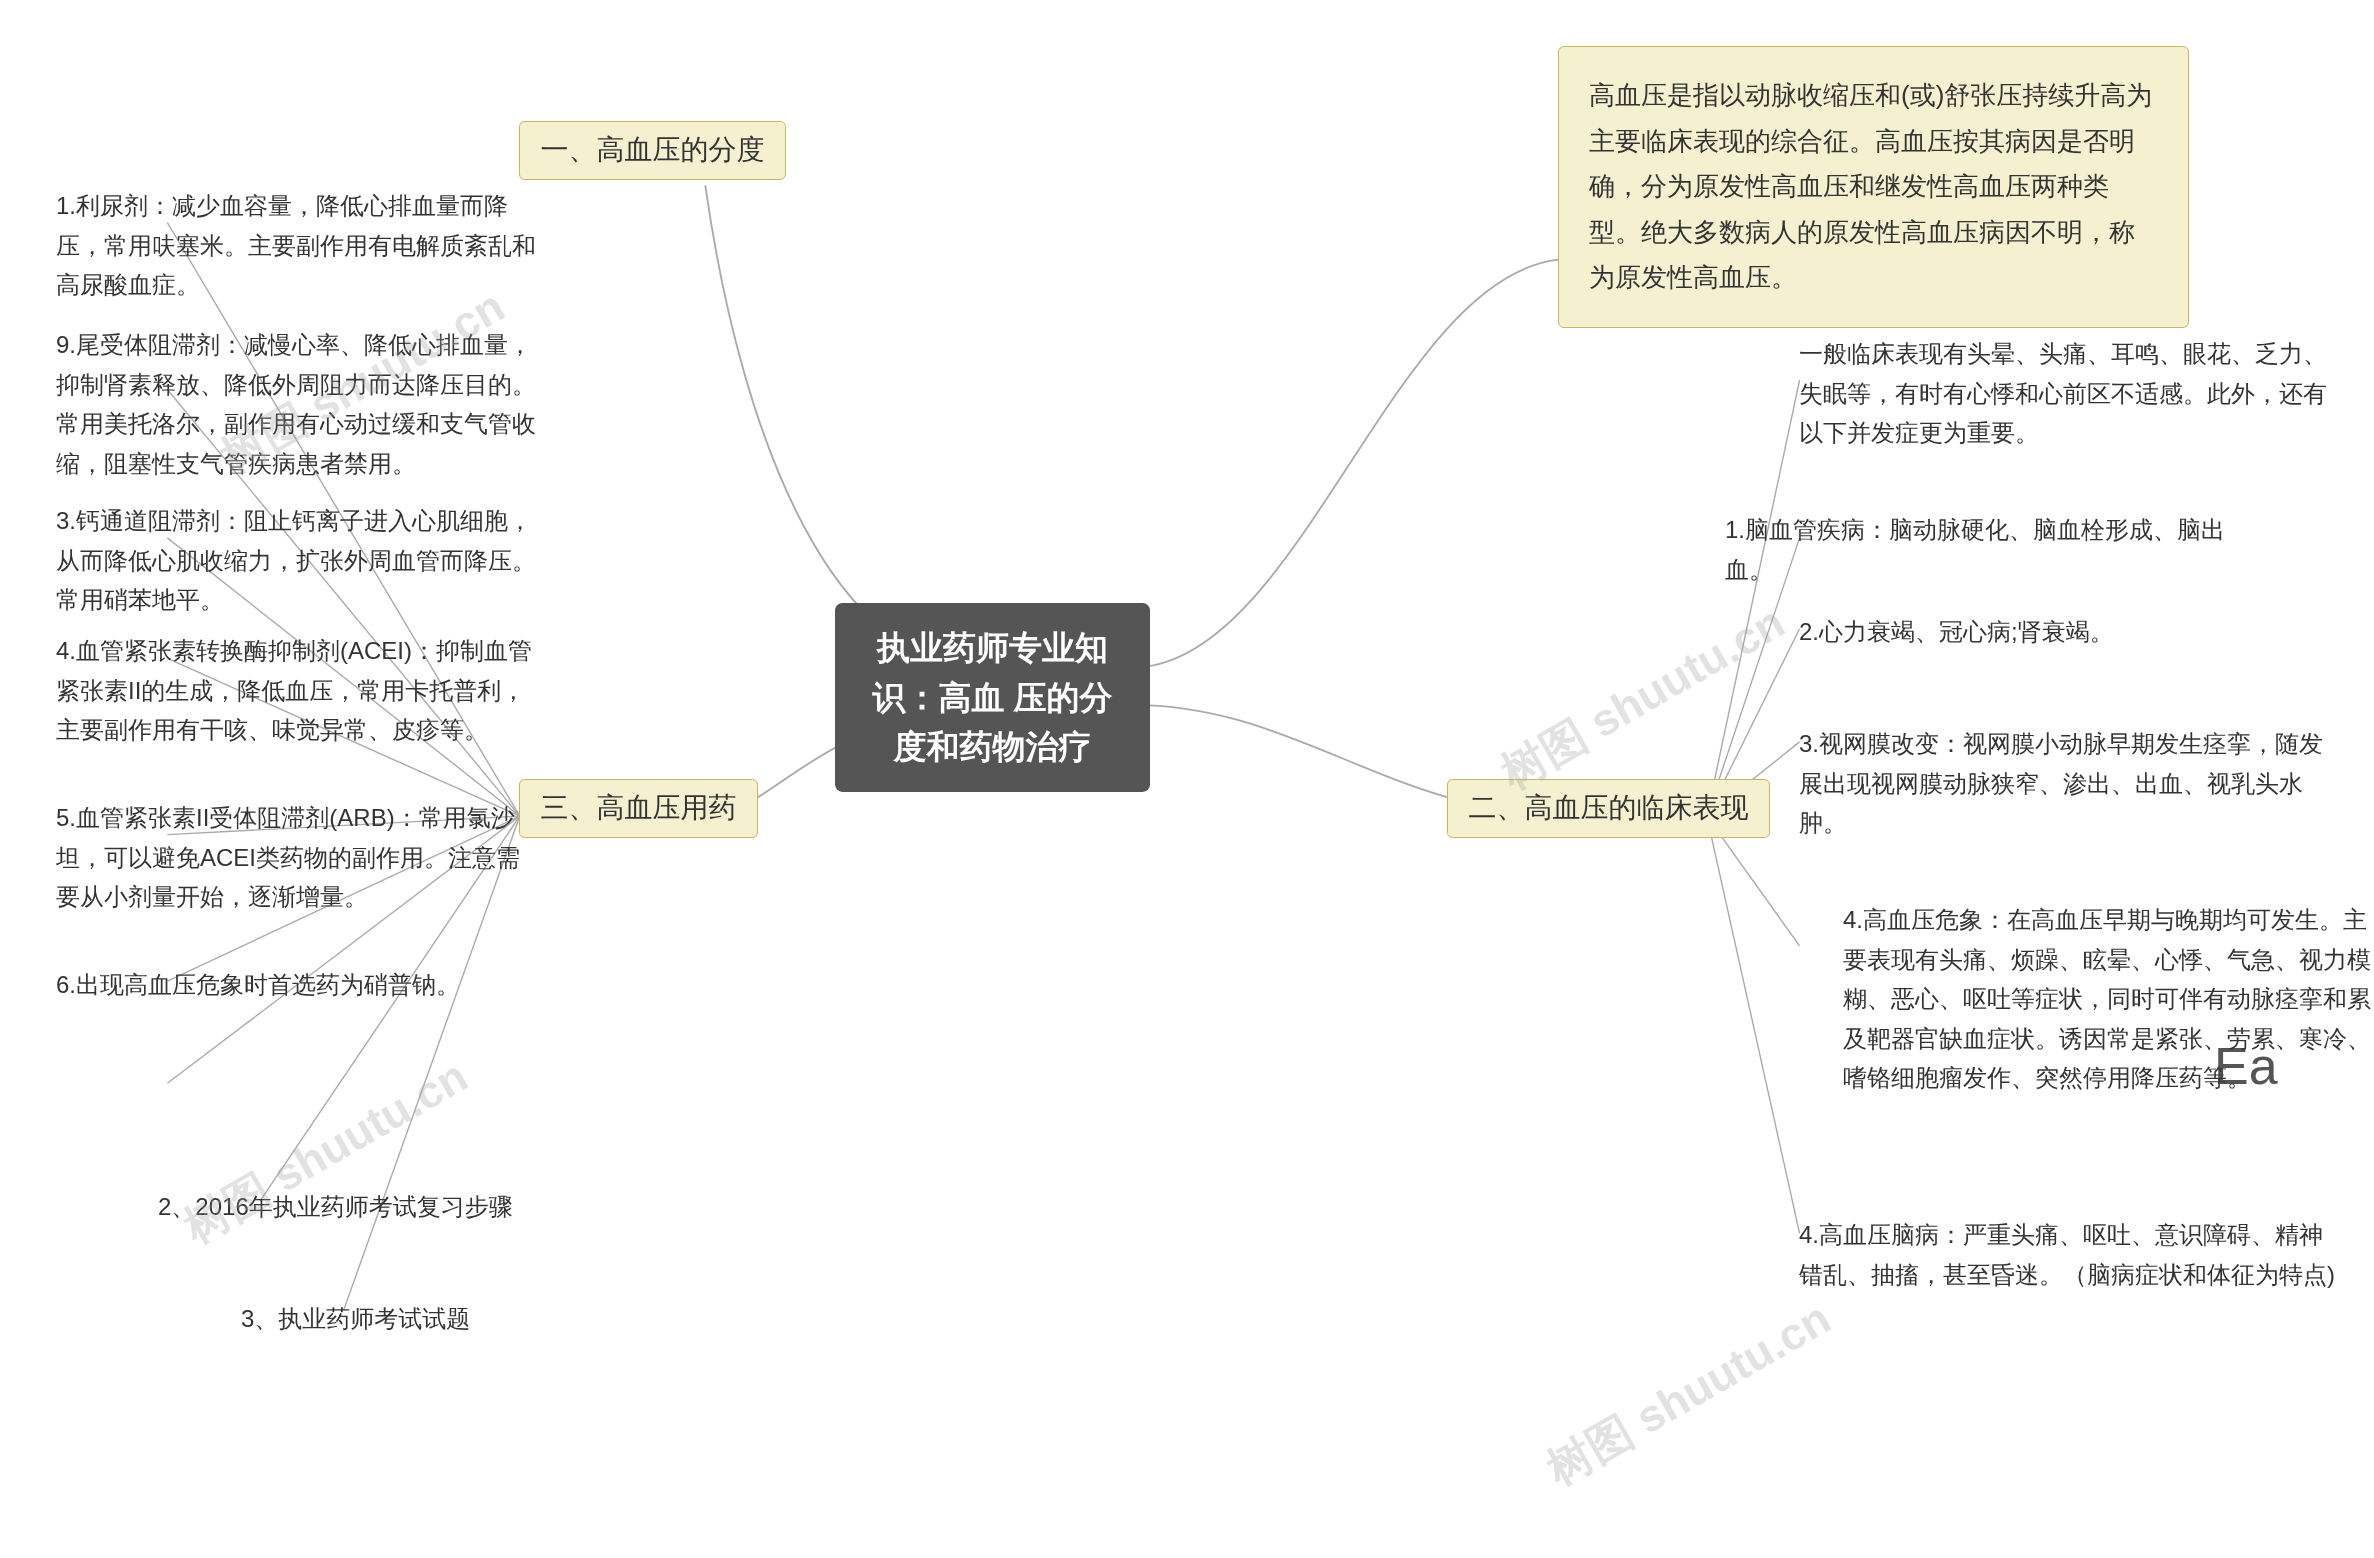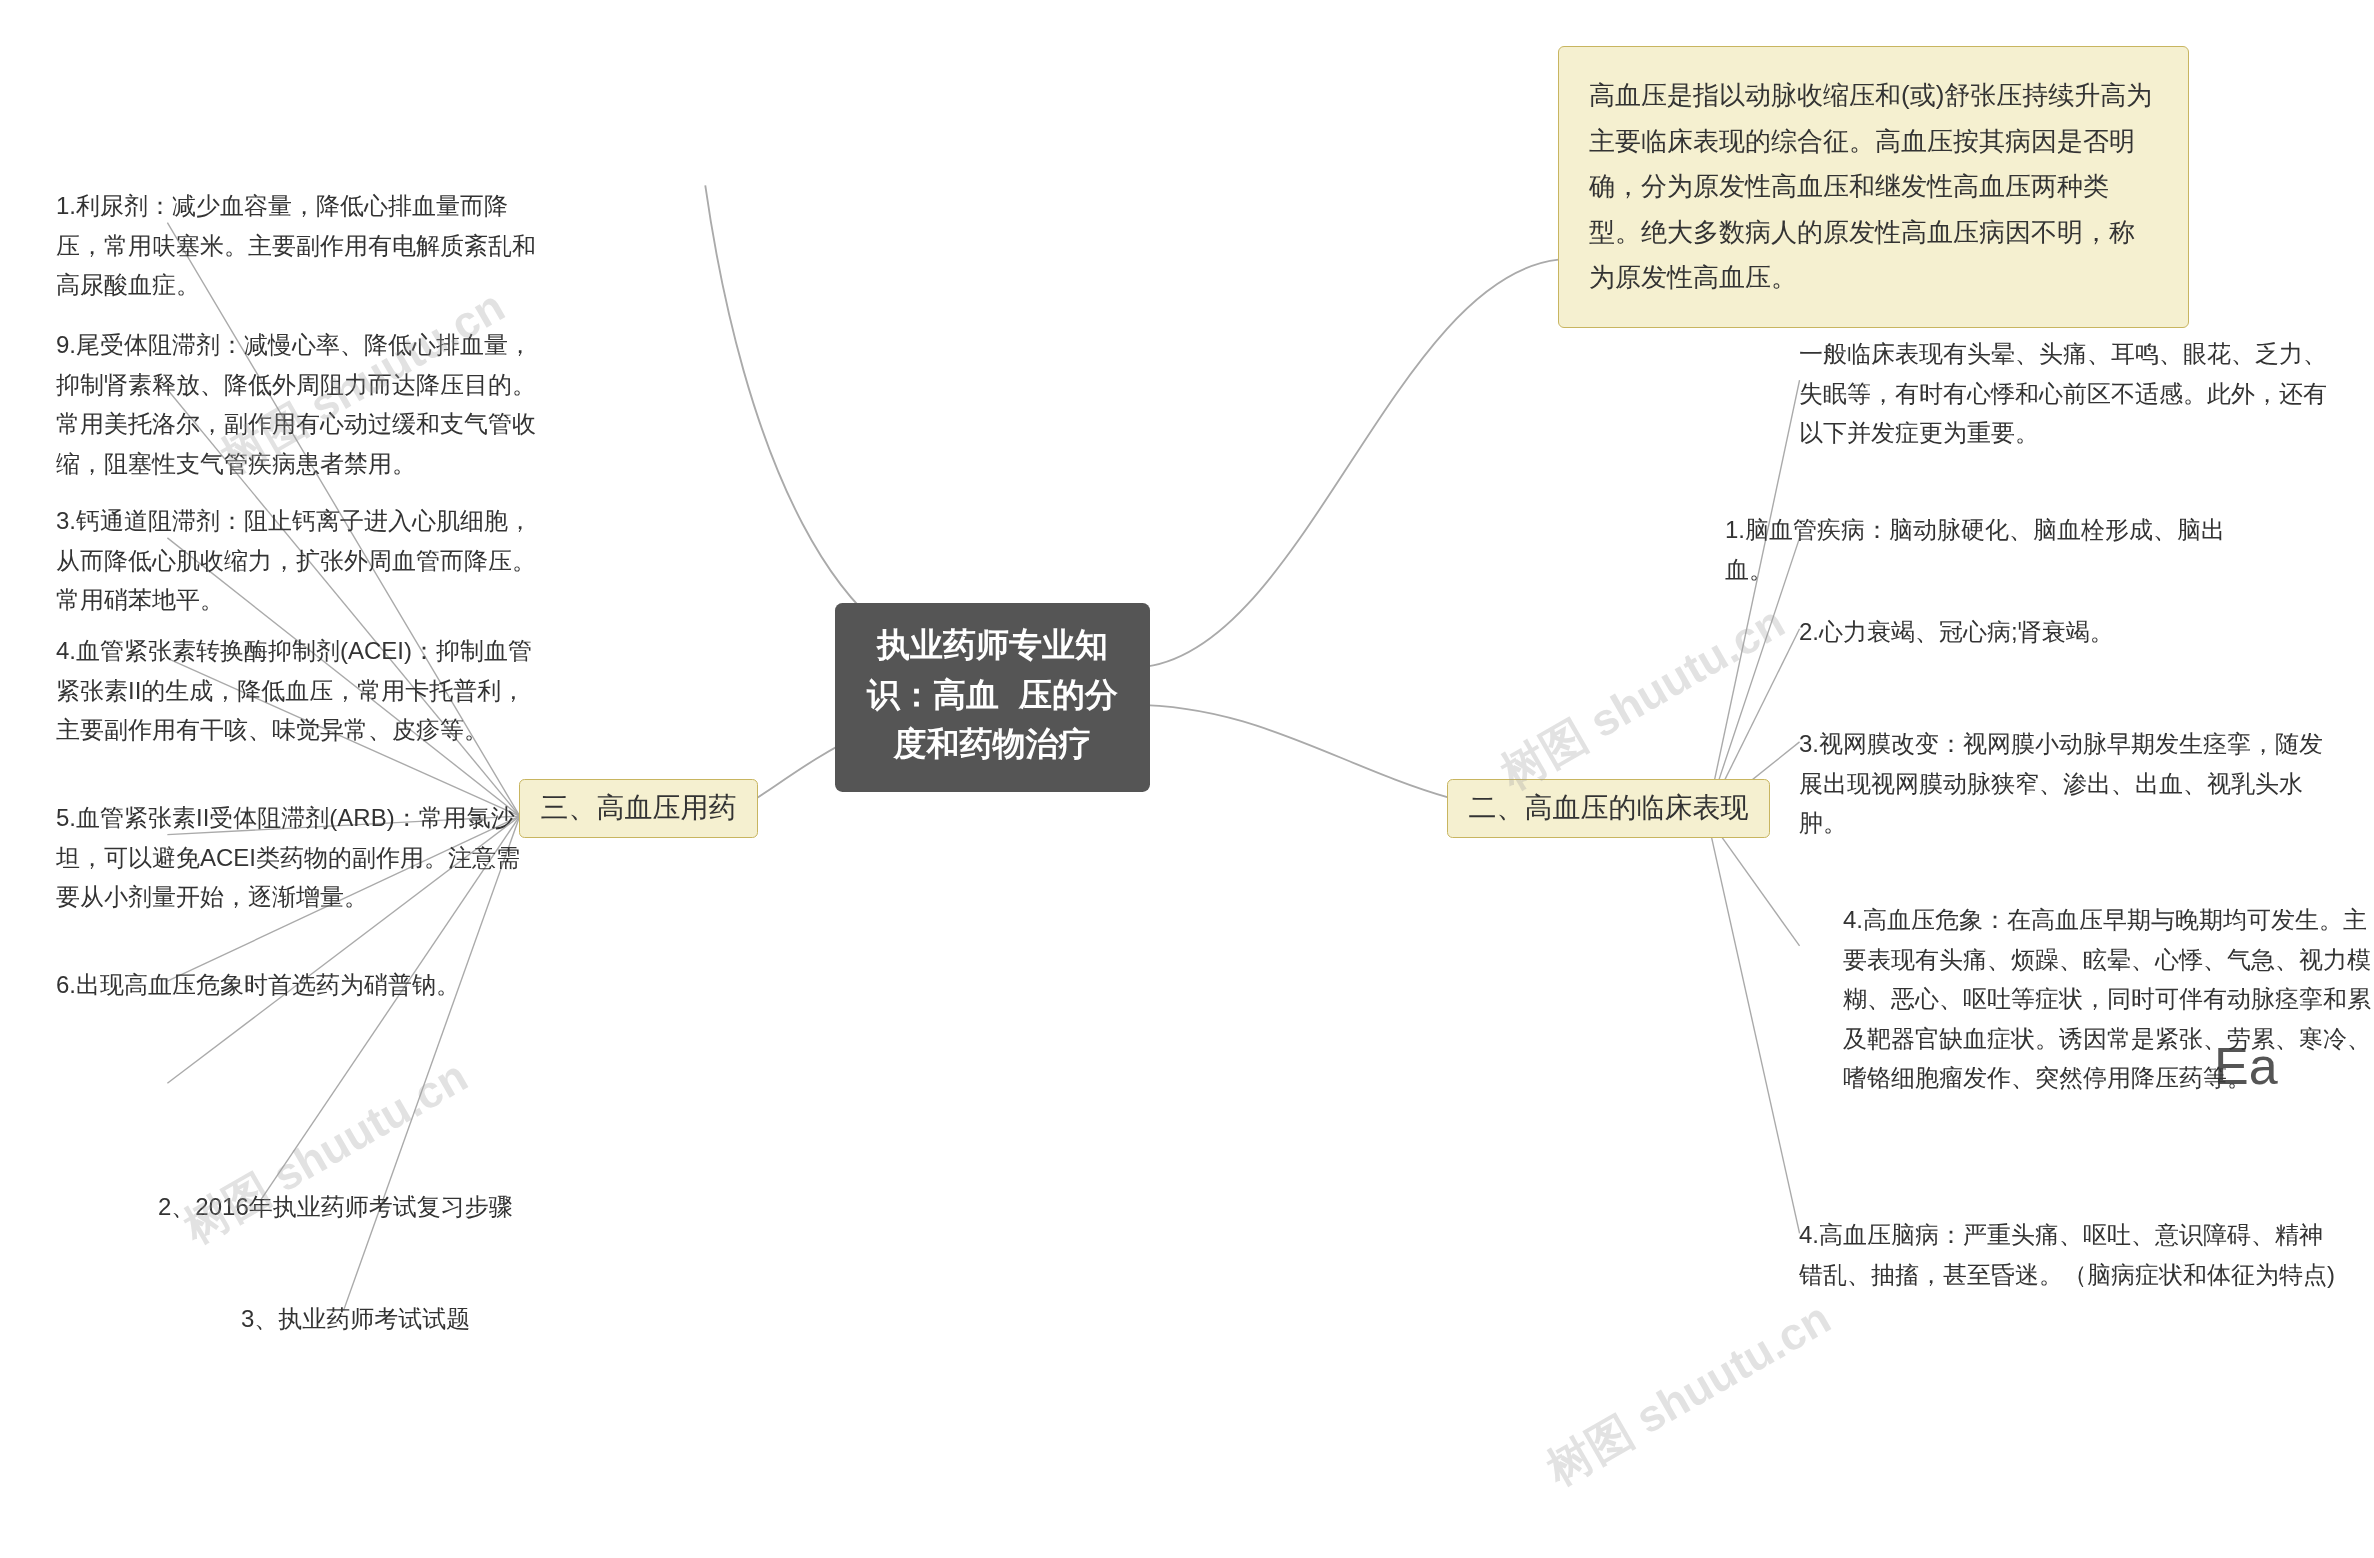--- a/index.html
+++ b/index.html
@@ -129,25 +129,28 @@
     <line x1="560" y1="880" x2="370" y2="1413" stroke="#aaa" stroke-width="1.5"></line>
 
     <line x1="1840" y1="880" x2="1940" y2="410" stroke="#aaa" stroke-width="1.5"></line>
     <line x1="1840" y1="880" x2="1940" y2="580" stroke="#aaa" stroke-width="1.5"></line>
     <line x1="1840" y1="880" x2="1940" y2="678" stroke="#aaa" stroke-width="1.5"></line>
     <line x1="1840" y1="880" x2="1940" y2="800" stroke="#aaa" stroke-width="1.5"></line>
     <line x1="1840" y1="880" x2="1940" y2="1020" stroke="#aaa" stroke-width="1.5"></line>
     <line x1="1840" y1="880" x2="1940" y2="1330" stroke="#aaa" stroke-width="1.5"></line>
   </svg>
 
-  <div class="central-node" style="left:835px; top:603px; width:315px;font-family:Liberation Mono, monospace;">
+  <div class="central-node" style="left:835px; top:603px; width:315px;">
     <span>执业药师专业知识：高血
 压的分度和药物治疗</span>
   </div>
 
+  <div class="branch-node-label" style="left:519px; top:121px;">
+    <span>一、高血压的分度</span>
+  </div>
 
   <div class="branch-node-label" style="left:519px; top:779px;">
     <span>三、高血压用药</span>
   </div>
 
   <div class="branch-node-label" style="left:1447px; top:779px;">
     <span>二、高血压的临床表现</span>
   </div>
 
   <div class="info-box" style="top:46px; left:1558px; max-width:631px;">

